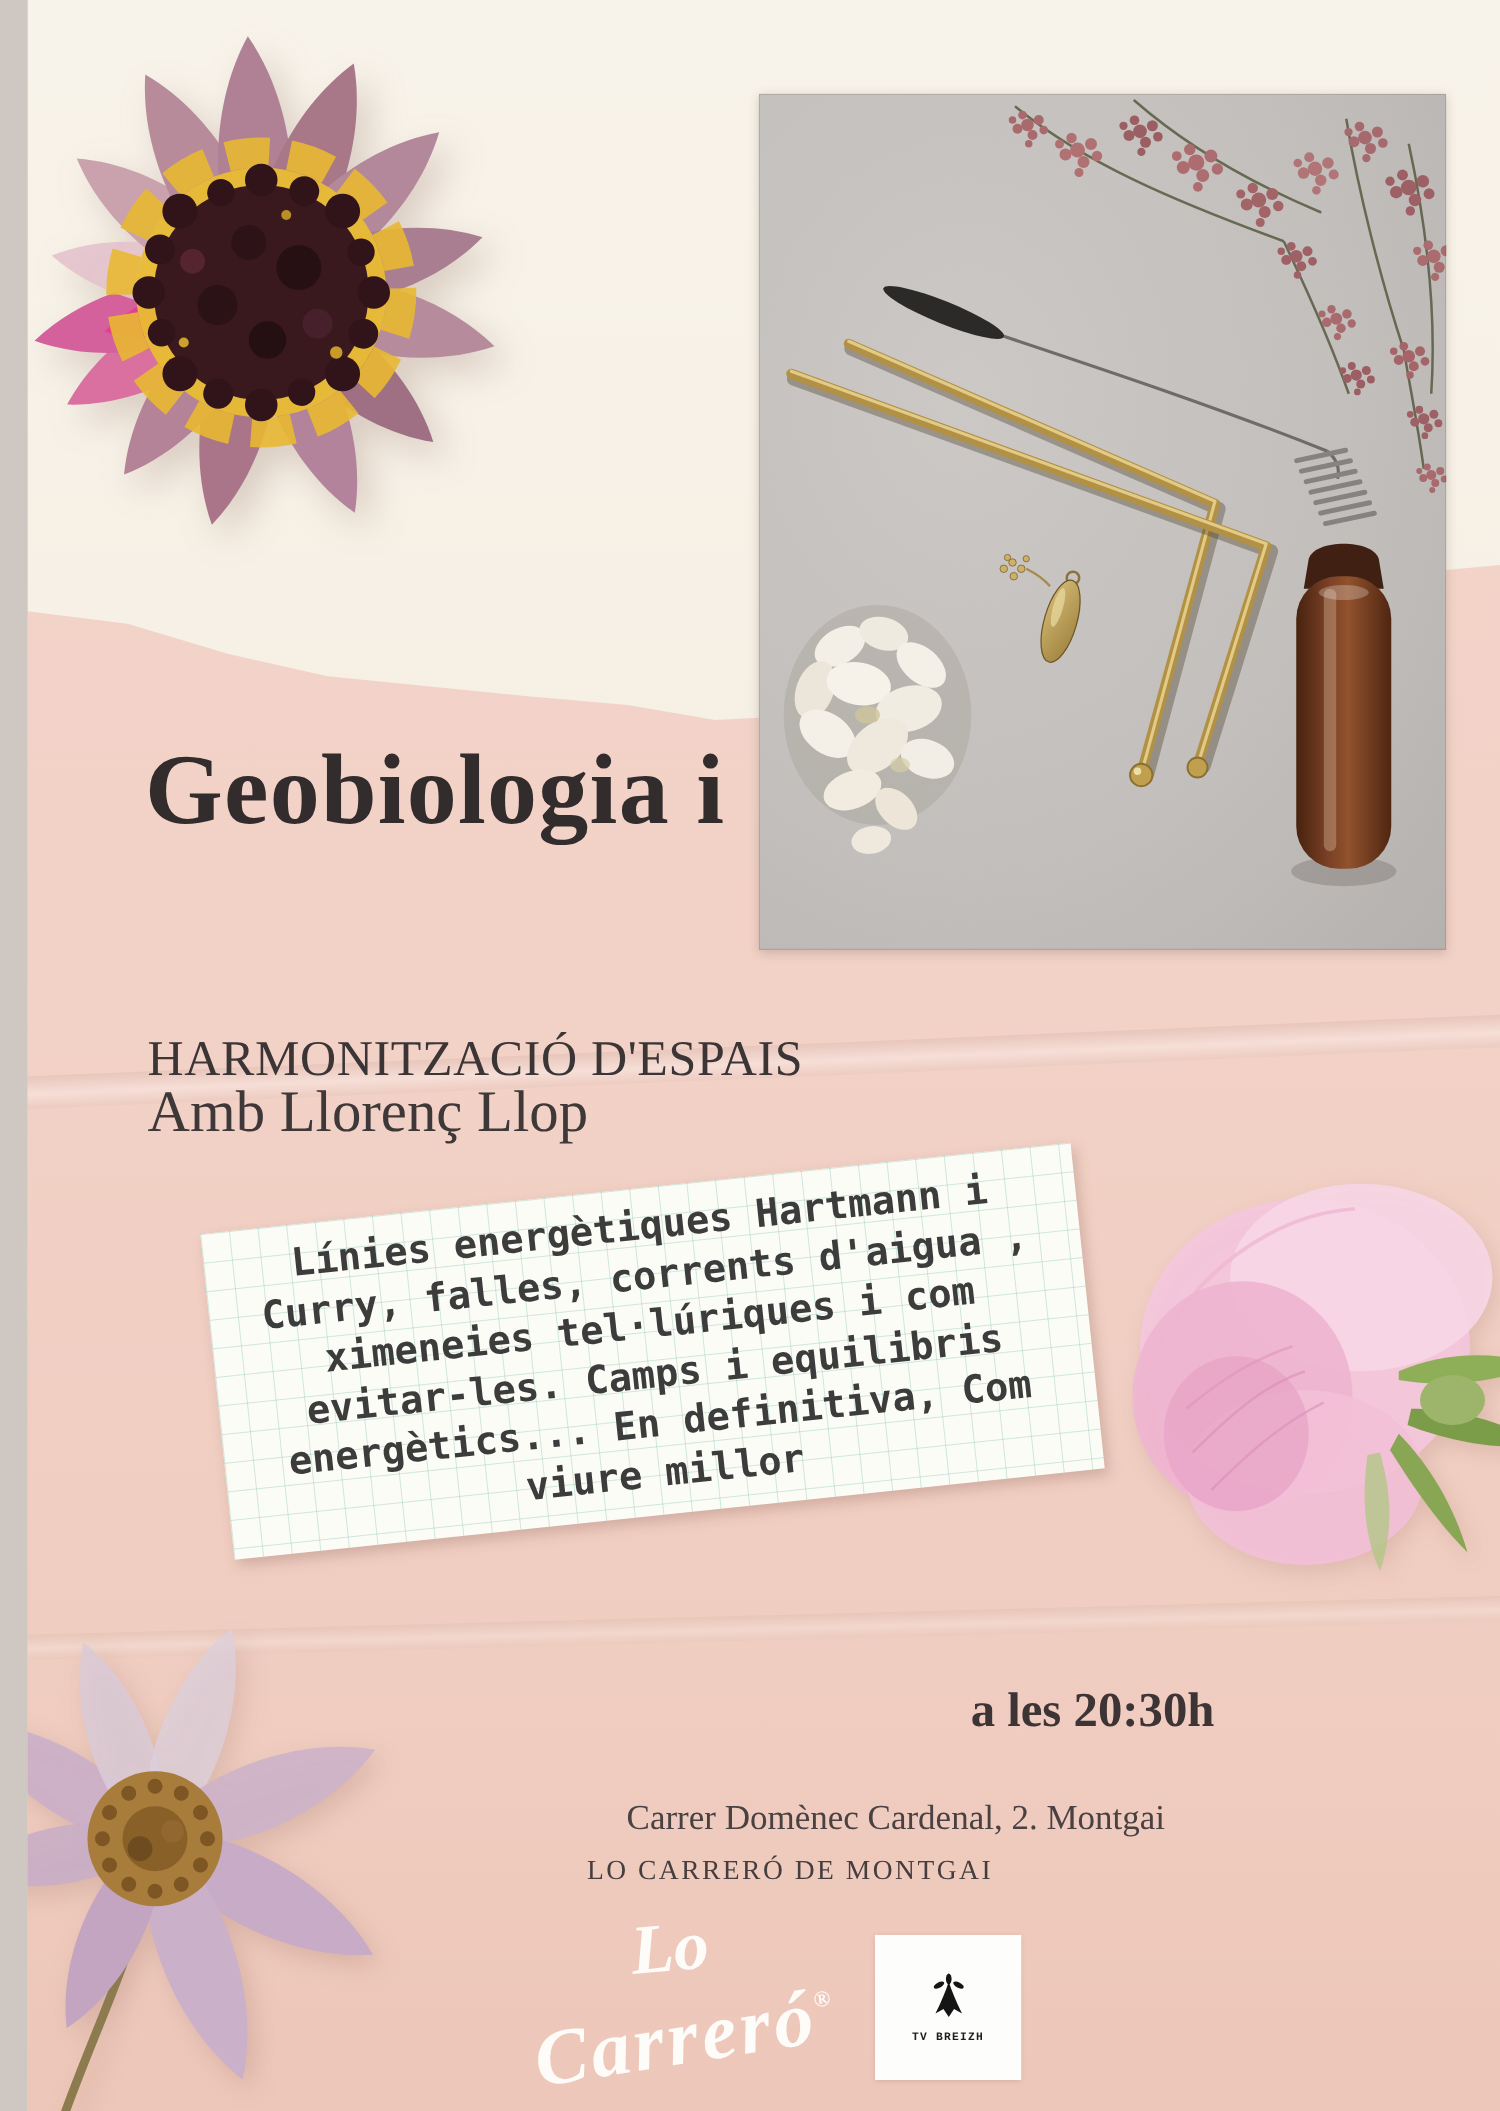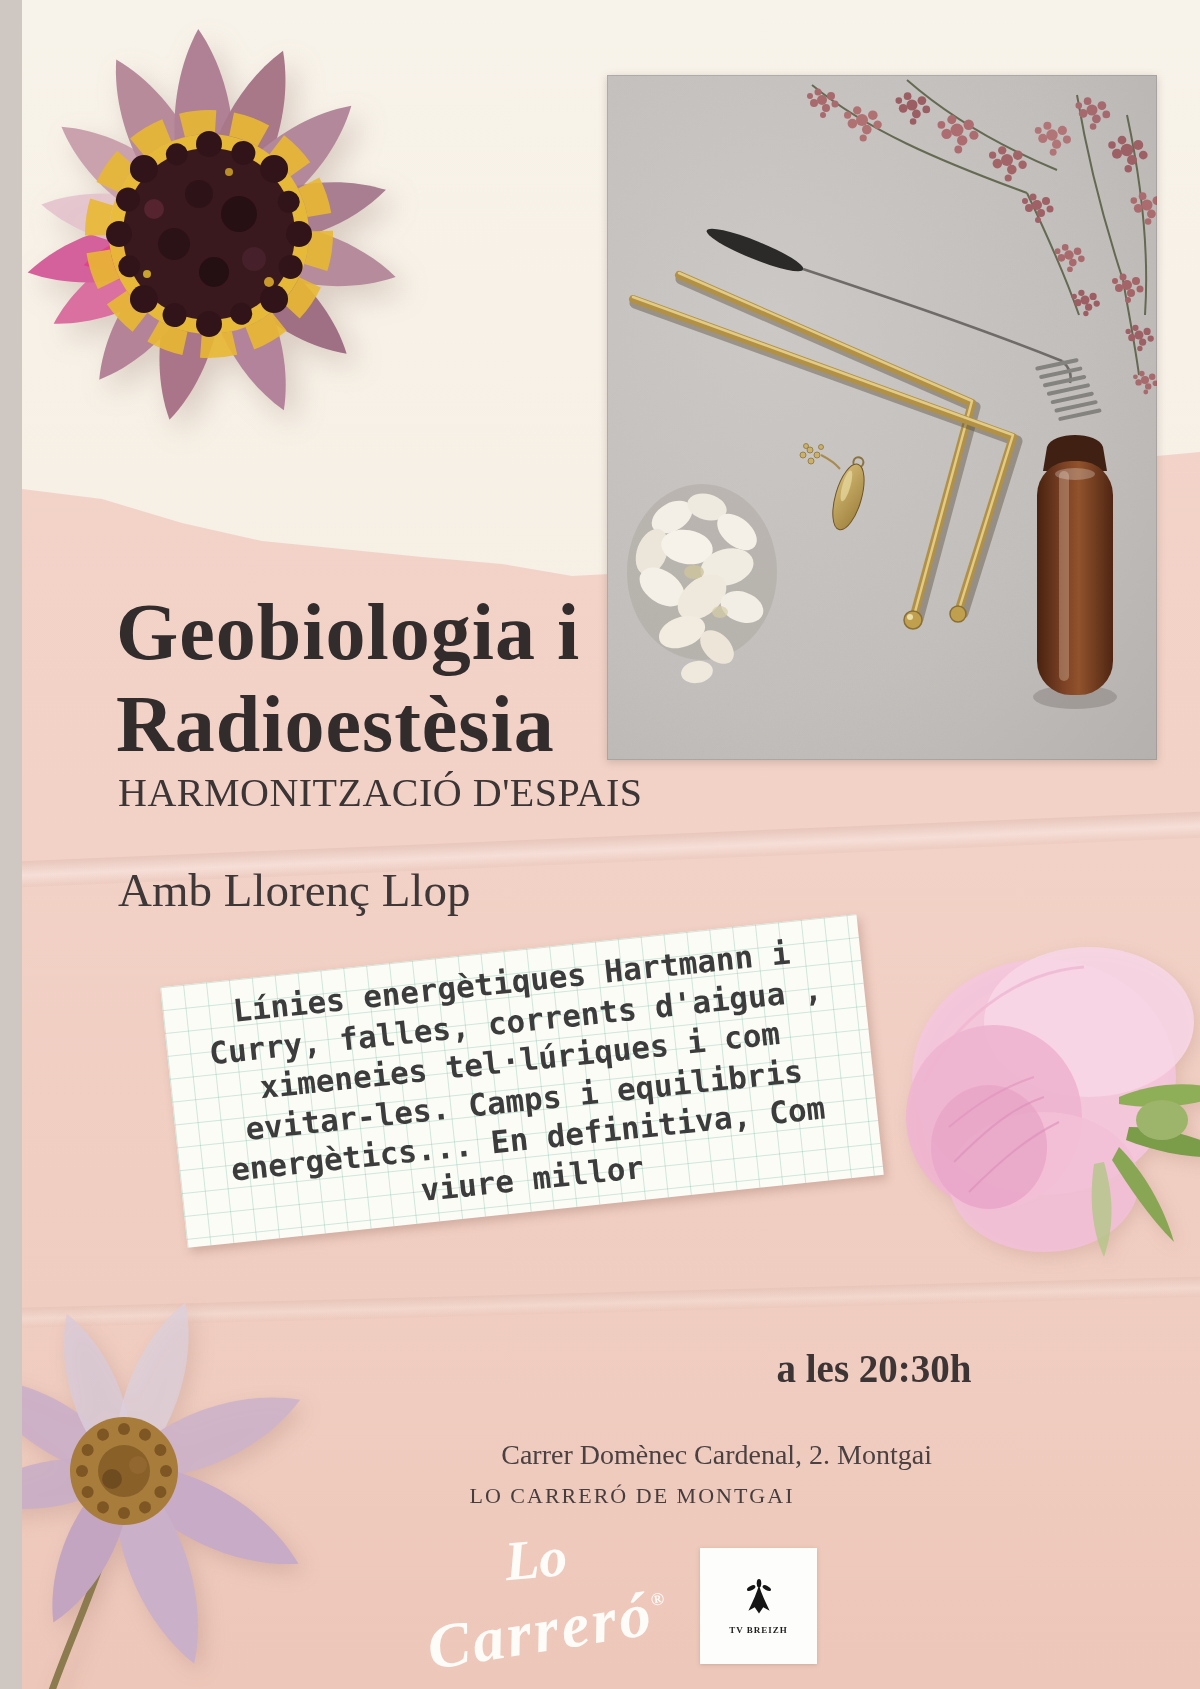--- a/index.html
+++ b/index.html
@@ -32,21 +32,21 @@
     filter:drop-shadow(4px 6px 8px rgba(150,100,90,0.20));}
   .flower-bl{position:absolute;left:-38px;top:1256px;width:400px;height:440px;
     filter:drop-shadow(6px 8px 10px rgba(140,95,85,0.22));}
 
   .photo{position:absolute;left:585px;top:75px;width:550px;height:685px;
     box-shadow:0 2px 8px rgba(100,80,70,0.25);}
   .photo svg{display:block;}
 
   .title{position:absolute;left:94px;top:586px;margin:0;
     font-weight:700;font-size:80px;line-height:92px;letter-spacing:1px;color:#322c2d;}
-  .subtitle{position:absolute;left:96px;top:769px;font-size:40px;line-height:48px;
+  .subtitle{position:absolute;left:96px;top:823px;font-size:40px;line-height:48px;
     letter-spacing:0.5px;color:#3b3536;}
   .presenter{position:absolute;left:96px;top:862px;font-size:47px;line-height:56px;color:#3f3839;}
 
   .note{position:absolute;left:150px;top:950px;width:700px;height:262px;
     transform:rotate(-6deg);box-sizing:border-box;padding-top:12px;
     background-color:#fcfcf6;
     background-image:linear-gradient(rgba(132,196,178,0.38) 1px,transparent 1px),
       linear-gradient(90deg,rgba(132,196,178,0.38) 1px,transparent 1px);
     background-size:23px 23px;
     box-shadow:3px 5px 10px rgba(130,85,75,0.28);}
@@ -65,21 +65,21 @@
 
   .logo{position:absolute;left:378px;top:1532px;width:284px;text-align:center;
     transform:rotate(-9deg);color:#fdfcf8;font-style:italic;font-weight:700;}
   .logo-lo{display:block;font-size:56px;line-height:52px;transform:rotate(4deg);}
   .logo-carrero{display:block;font-size:63px;line-height:66px;letter-spacing:3px;}
   .logo-reg{font-size:18px;font-style:normal;vertical-align:28px;letter-spacing:0;}
 
   .badge{position:absolute;left:678px;top:1548px;width:117px;height:116px;background:#fdfdfc;
     display:flex;flex-direction:column;align-items:center;justify-content:center;gap:7px;
     box-shadow:0 1px 4px rgba(120,90,80,0.25);}
-  .badge-label{font-family:Liberation Serif, serif;
+  .badge-label{font-family:Liberation Mono, monospace;
     font-size:9px;font-weight:700;letter-spacing:1px;color:#1e1e1e;}
 </style>
 </head>
 <body>
 
 <div class="poster">
 
   <div class="bg-pink"></div>
   <div class="bg-cream"></div>
   <div class="crease crease-1"></div>
@@ -275,21 +275,20 @@
         <rect x="452" y="396" width="10" height="210" rx="5" fill="rgba(250,230,205,0.28)"></rect>
         <ellipse cx="468" cy="399" rx="20" ry="6" fill="rgba(255,255,255,0.25)"></ellipse>
       </g>
 
       <rect x="0.5" y="0.5" width="549" height="684" fill="none" stroke="rgba(60,50,45,0.15)"></rect>
     </svg>
   </div>
 
   <h1 class="title">
     <span>Geobiologia i</span><br>
-    <span>Radioestèsia</span>
   </h1>
   <div class="subtitle">HARMONITZACIÓ D'ESPAIS</div>
   <div class="presenter">Amb Llorenç Llop</div>
 
   <div class="note">
     <div class="note-line">Línies energètiques Hartmann i</div>
     <div class="note-line">Curry, falles, corrents d'aigua ,</div>
     <div class="note-line">ximeneies tel·lúriques i com</div>
     <div class="note-line">evitar-les. Camps i equilibris</div>
     <div class="note-line">energètics... En definitiva, Com</div>

